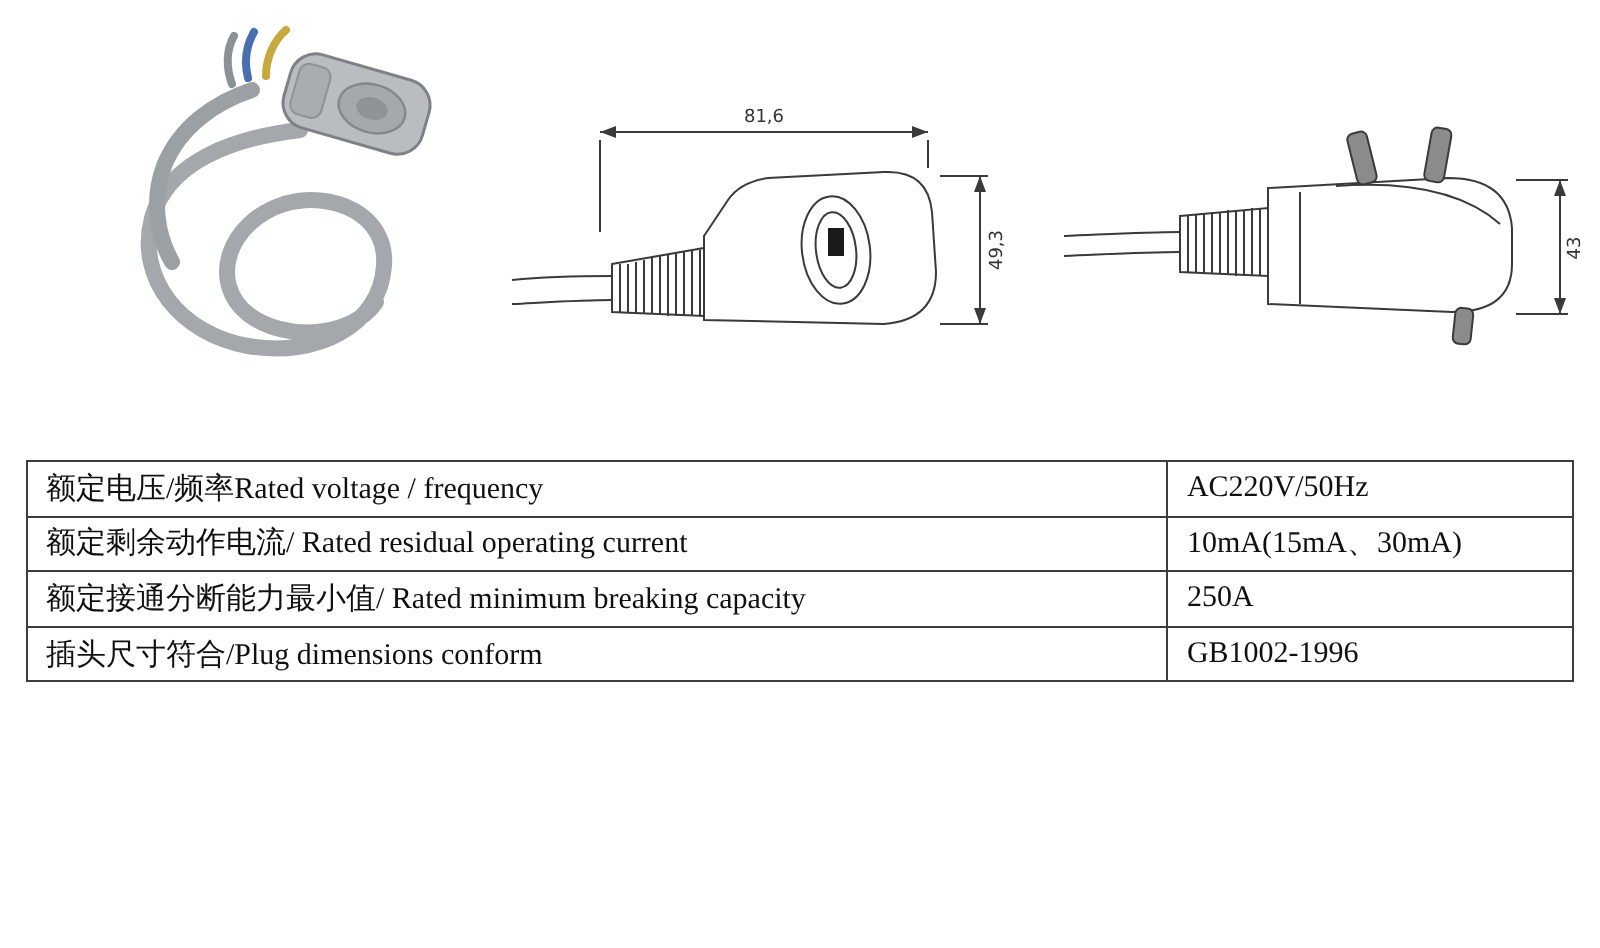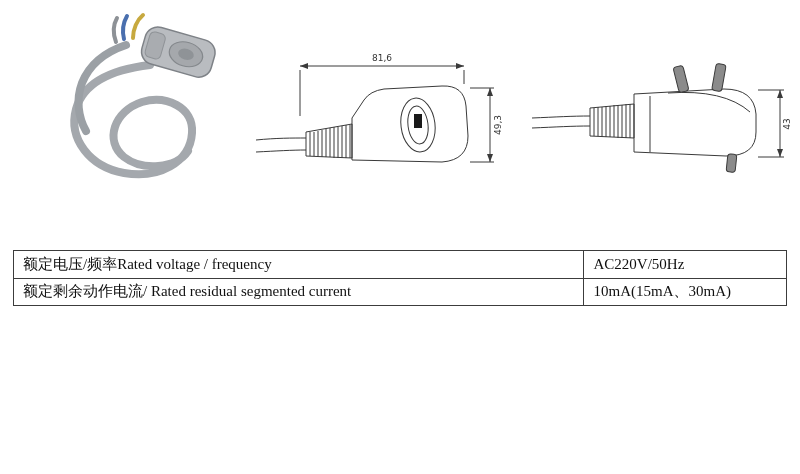--- a/index.html
+++ b/index.html
@@ -6,21 +6,21 @@
   html, body { width:800px; height:474px; background:#ffffff; font-family:"Liberation Serif", serif; }
   .page { position:relative; width:800px; height:474px; background:#ffffff; overflow:hidden; }
 
   .images-row { position:absolute; left:16px; top:0; width:800px; height:226px; }
   .photo-wrap { position:absolute; left:22px; top:5px; }
   .side-view-wrap { position:absolute; left:236px; top:48px; }
   .rear-view-wrap { position:absolute; left:512px; top:60px; }
 
   svg text { font-family:"DejaVu Sans", sans-serif; font-size:9px; fill:#333; }
 
-  table.spec-table { position:absolute; left:13px; top:230px; width:774px; border-collapse:collapse; table-layout:fixed;margin-top:20px; }
+  table.spec-table { position:absolute; left:13px; top:230px; width:774px; border-collapse:collapse; table-layout:fixed; }
   table.spec-table td {
     border:1px solid #3c3c3c;
     height:27.6px;
     font-size:15px;
     color:#101010;
     padding:2px 4px 2px 9px;
     vertical-align:middle;
     white-space:nowrap;
     overflow:hidden;
   }
@@ -133,19 +133,27 @@
 
   </div>
 
   <table class="spec-table">
     <tbody>
       <tr>
         <td class="label-cell">额定电压/频率Rated voltage / frequency</td>
         <td class="value-cell">AC220V/50Hz</td>
       </tr>
       <tr>
-        <td class="label-cell">额定剩余动作电流/ Rated residual segmented current</td>
+        <td class="label-cell">额定剩余动作电流/ Rated residual operating current</td>
         <td class="value-cell">10mA(15mA、30mA)</td>
+      </tr>
+      <tr>
+        <td class="label-cell">额定接通分断能力最小值/ Rated minimum breaking capacity</td>
+        <td class="value-cell">250A</td>
+      </tr>
+      <tr>
+        <td class="label-cell">插头尺寸符合/Plug dimensions conform</td>
+        <td class="value-cell">GB1002-1996</td>
       </tr>
     </tbody>
   </table>
 
 </div>
 
 </body></html>

